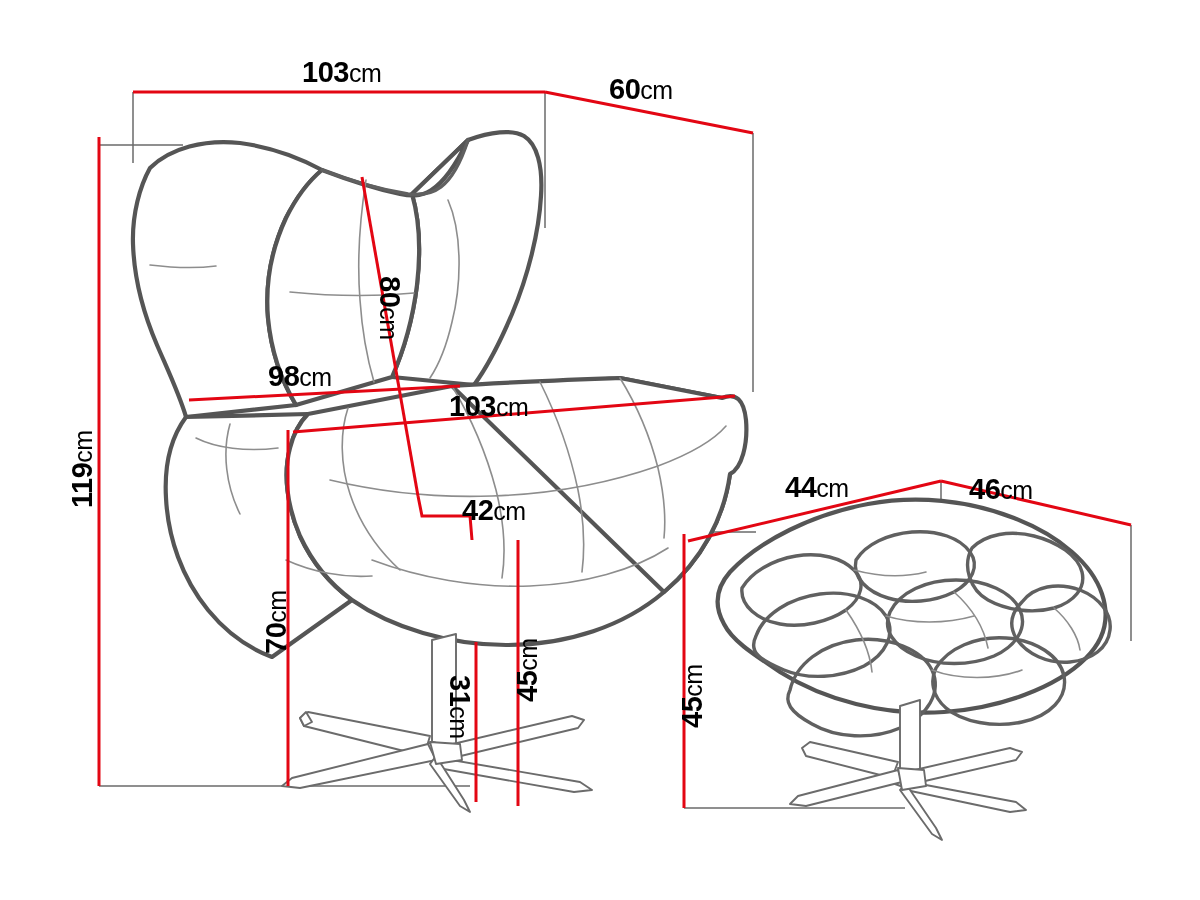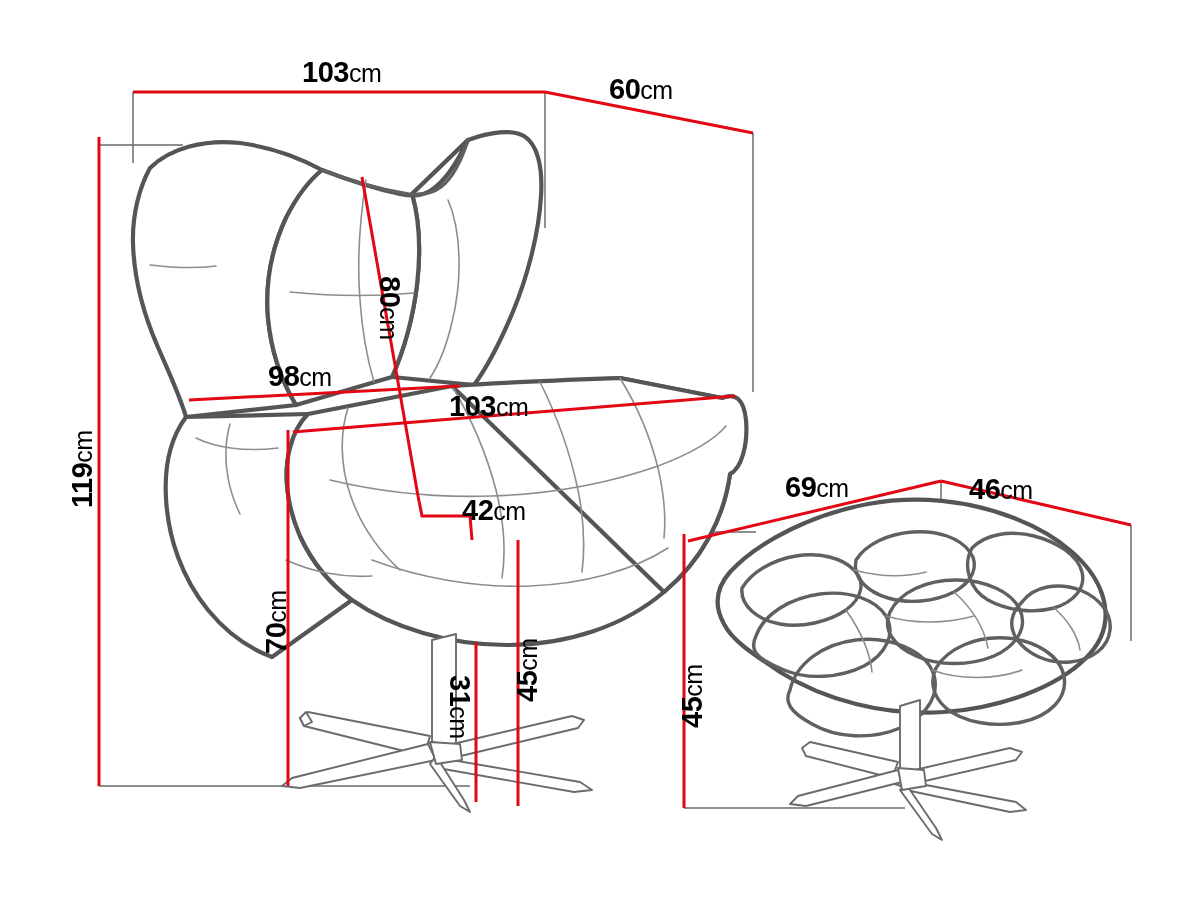--- a/index.html
+++ b/index.html
@@ -301,21 +301,21 @@
 
   <div class="dim-label rotneg90" style="left:513px; top:702px;">
     <span class="num">45</span><span class="unit">cm</span>
   </div>
 
   <div class="dim-label rot90" style="left:474px; top:675px;">
     <span class="num">31</span><span class="unit">cm</span>
   </div>
 
   <div class="dim-label" style="left:785px; top:473px;">
-    <span class="num">69</span><span class="unit">cm</span>
+    <span class="num">44</span><span class="unit">cm</span>
   </div>
 
   <div class="dim-label" style="left:969px; top:475px;text-align:center;">
     <span class="num">46</span><span class="unit">cm</span>
   </div>
 
   <div class="dim-label rotneg90" style="left:678px; top:728px;">
     <span class="num">45</span><span class="unit">cm</span>
   </div>
 

